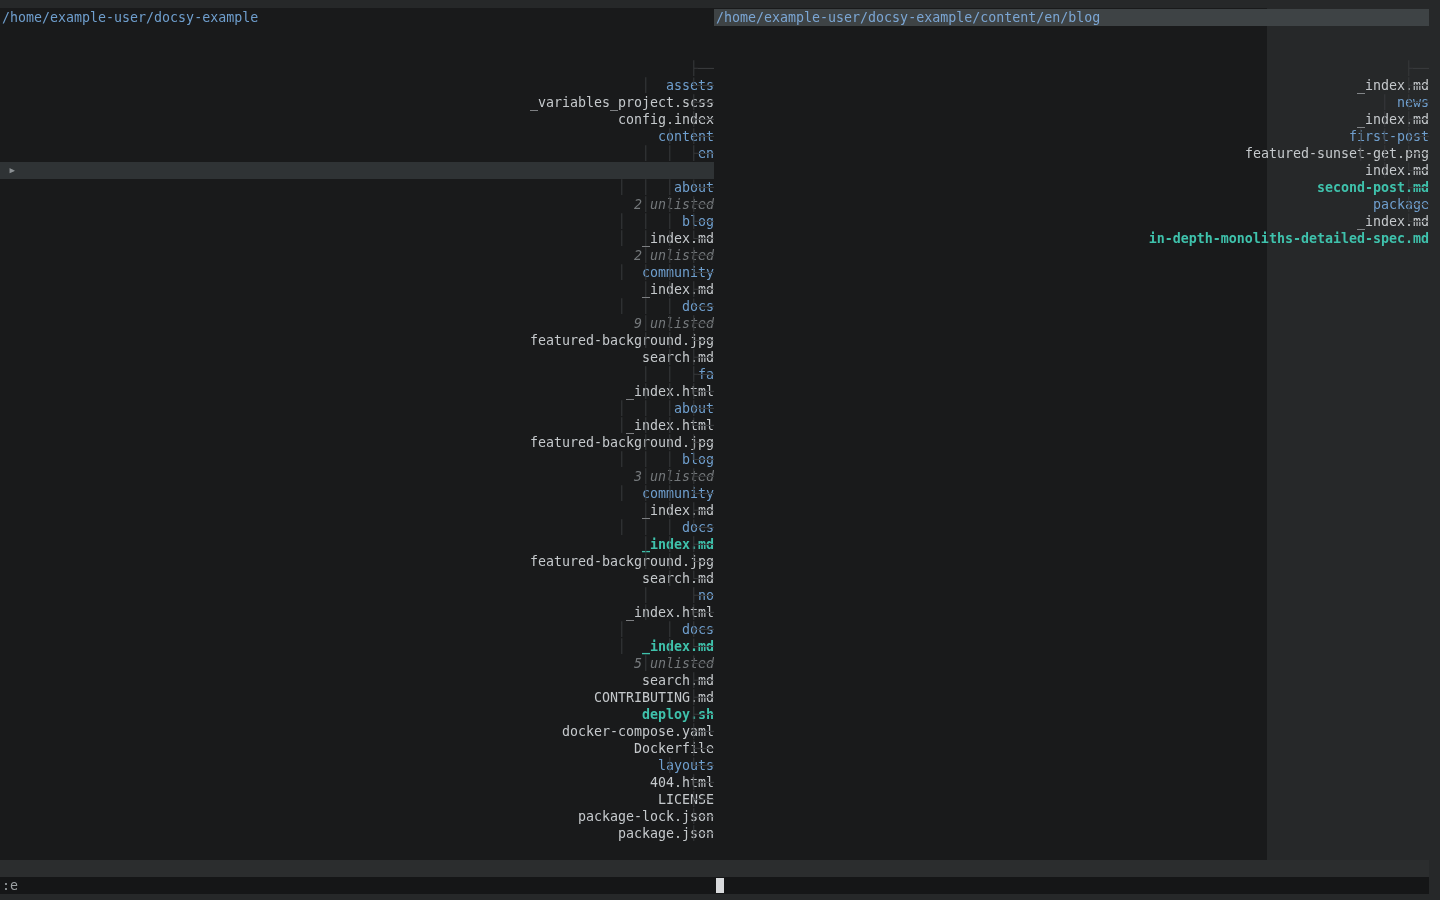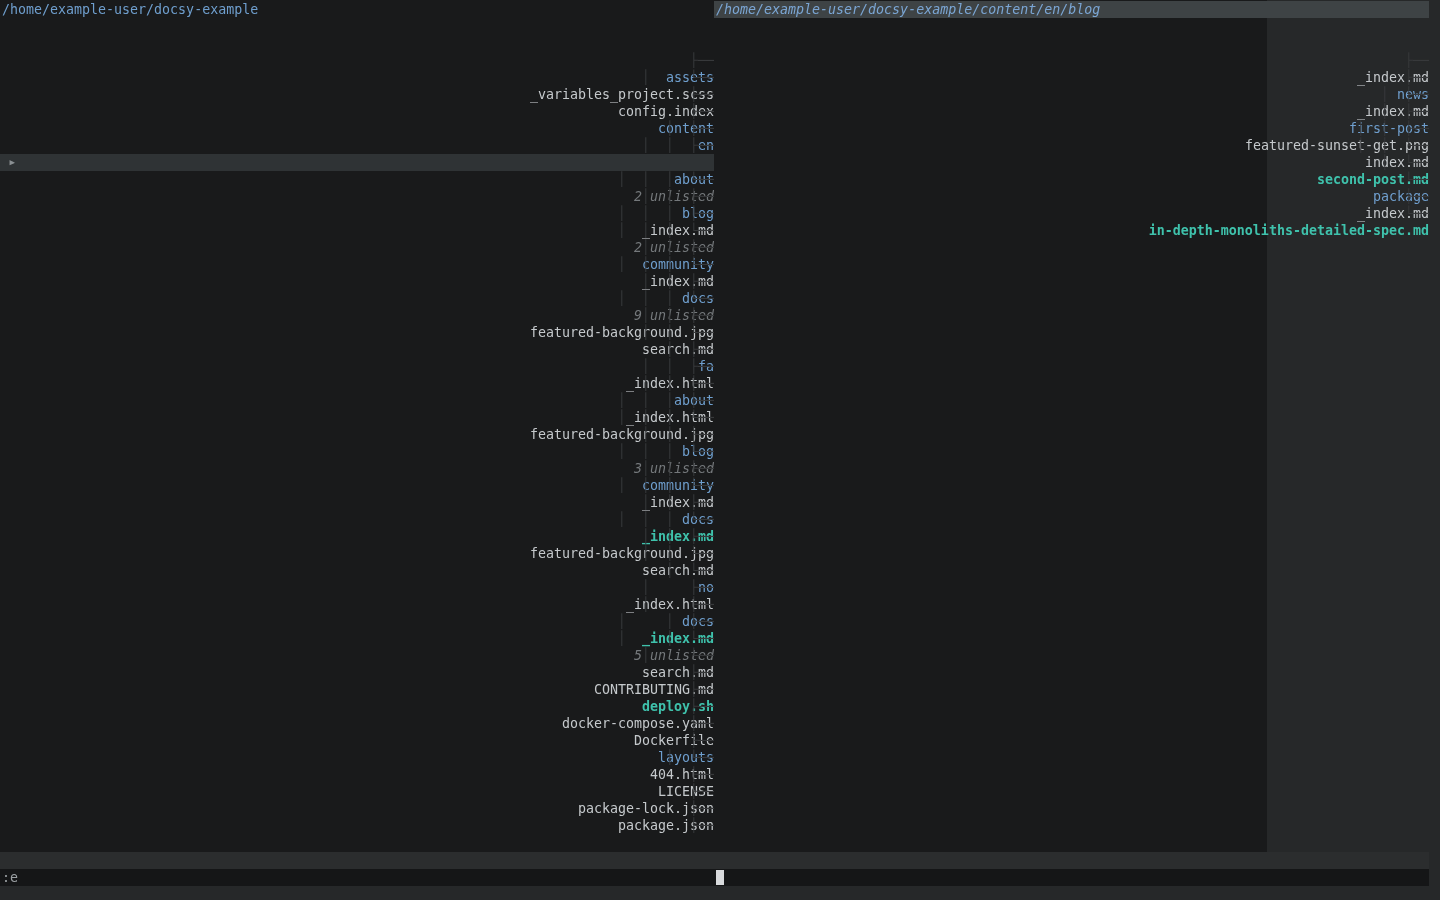--- a/index.html
+++ b/index.html
@@ -3,29 +3,29 @@
 <meta charset="utf-8">
 <style>
   * { margin:0; padding:0; box-sizing:border-box; }
   html,body { width:1440px; height:900px; overflow:hidden; background:var(--term-bg,#262829); }
   .screen {
     position:absolute; left:0; top:0; width:1440px; height:900px;
     font-family:"DejaVu Sans Mono", monospace;
     font-size:13.3px; line-height:17px;
     background:var(--term-bg,#262829);
   }
-  .app { position:absolute; left:0; top:0; width:1267px; height:886px; background:var(--panel-bg,#191a1b); }
+  .app { position:absolute; left:0; top:8px; width:1267px; height:886px; background:var(--panel-bg,#191a1b); }
   .panel { position:absolute; top:0; height:852px; overflow:hidden; padding-top:1px; }
   .panel.left  { left:0; width:714px; }
   .panel.right { left:714px; width:715px; }
   .path {
     height:17px; padding-left:2px; white-space:pre;
     color:var(--dir,#6f9fce);
   }
-  .panel.right .path { background:var(--header-bg,#3e4345); color:var(--header-fg,#7ba6d4);font-style:italic; }
+  .panel.right .path { background:var(--header-bg,#3e4345); color:var(--header-fg,#7ba6d4); }
   .tree { padding-left:14px;text-align:right; }
   .row { position:relative; height:17px; white-space:pre; }
   .row .pfx { color:var(--guide,#37393b); }
   .row .nm  { color:var(--file,#c5c9cc); }
   .row.dir .nm { color:var(--dir,#6f9fce); }
   .row.mod .nm { color:var(--cyan,#3fc2ac);font-weight:bold; }
   .row.unlisted .nm { color:var(--dim,#74787b); font-style:italic; }
   .row.selected { background:var(--sel-bg,#2f3335); margin-left:-14px; padding-left:14px; }
   .marker {
     position:absolute; left:5px; top:0; width:10px;

